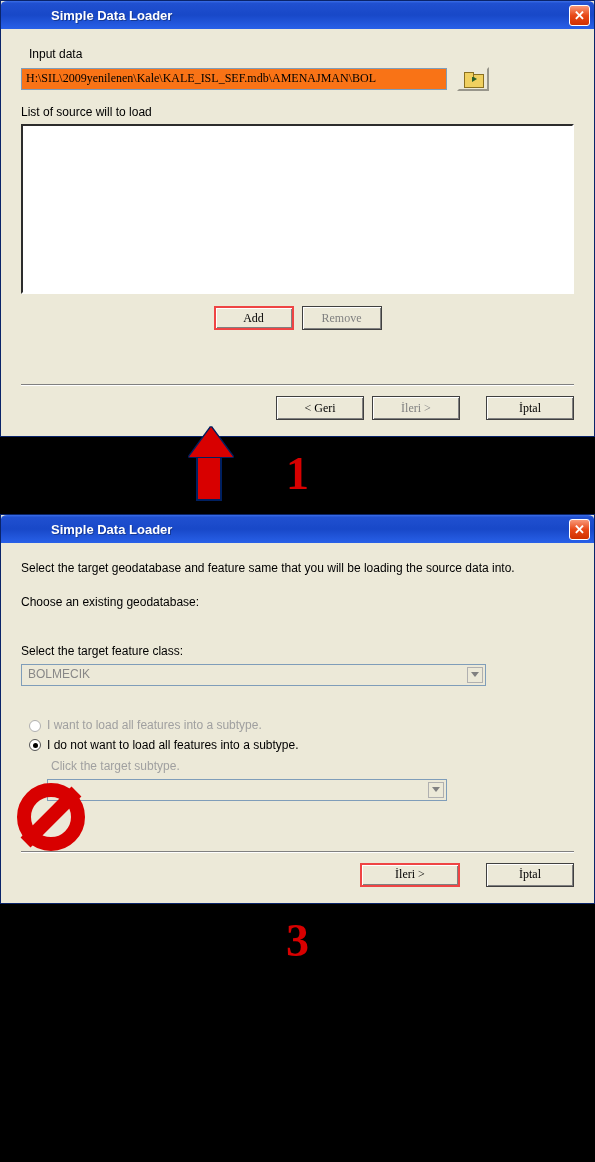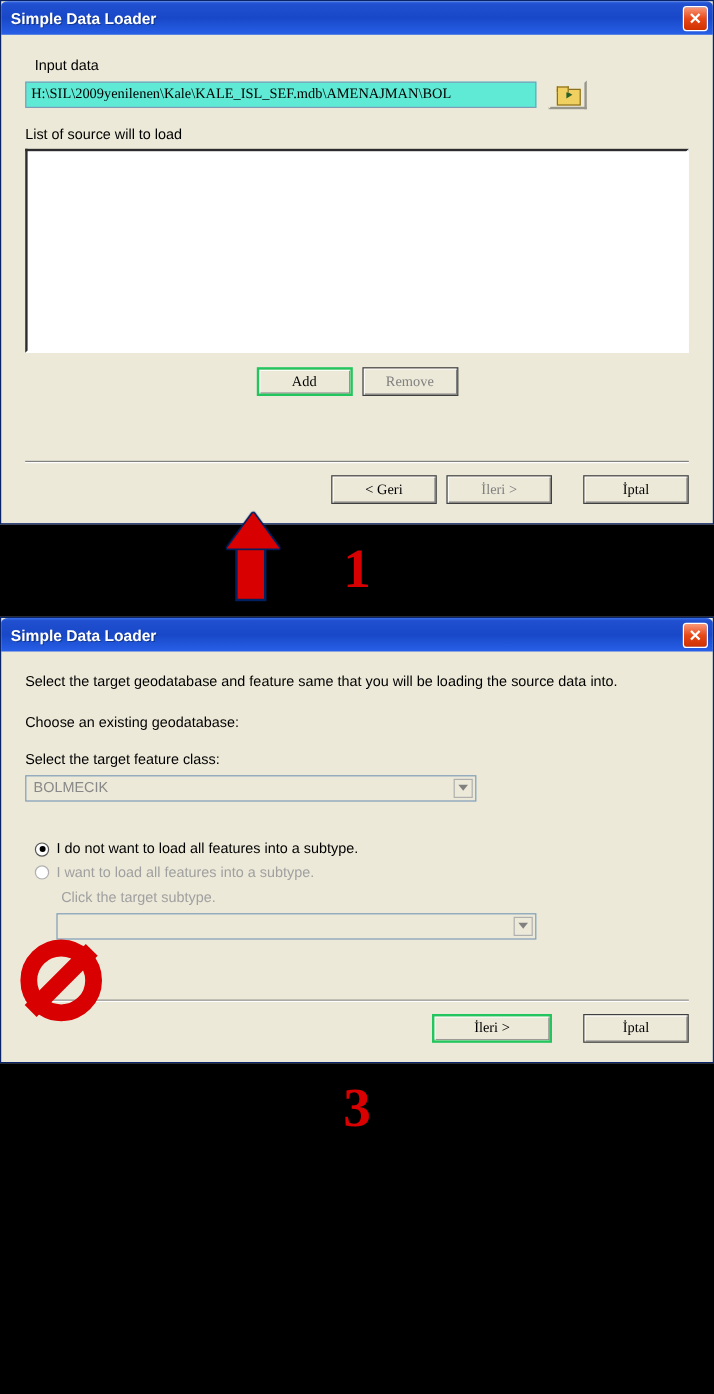--- a/index.html
+++ b/index.html
@@ -22,20 +22,21 @@
     justify-content: space-between;
     padding: 0 4px 0 8px;
     border-top-left-radius: 6px 4px;
     border-top-right-radius: 6px 4px;
   }
   .titlebar-text {
     color: #fff;
     font-weight: bold;
     font-size: 13px;
     text-shadow: 1px 1px 0 rgba(0,0,0,0.3);
+    margin-left: 42px;
   }
   .close-btn {
     width: 21px;
     height: 21px;
     background: linear-gradient(to bottom, #f89878 0%, #e84818 50%, #d03000 100%);
     border: 1px solid #fff;
     border-radius: 3px;
     color: #fff;
     font-weight: bold;
     font-size: 13px;
@@ -48,21 +49,21 @@
   .dialog-body {
     padding: 18px 20px 16px 20px;
     color: #000;
     font-size: 12px;
     line-height: 1.3;
   }
   .desc { margin-bottom: 18px; }
   .field-label { margin-bottom: 4px; display:block; }
   .text-input {
     border: 1px solid #7f9db9;
-    background: #5eead4;
+    background: #f97316;
     height: 22px;
     padding: 2px 4px;
     font-size: 12px;
     font-family: Tahoma;
     color: #000;
   }
   .text-input.disabled { background: #ece9d8; color:#888; }
   .input-row { display:flex; align-items:center; gap:10px; margin-bottom:14px;}
   .input-row .text-input{ flex:0 0 auto; }
   .browse-btn {
@@ -101,32 +102,32 @@
   }
   .btn {
     border: 1px solid #404040;
     background: #ece9d8;
     height: 24px;
     font-size: 12px;
     font-family: Tahoma;
     cursor: pointer;
     box-shadow: inset 1px 1px 0 #fff, inset -1px -1px 0 #808080;
   }
-  .btn.default { border: 2px solid #22c55e; }
+  .btn.default { border: 2px solid #ef4444; }
   .btn.disabled { color:#808080; cursor:default; }
   .mid-buttons { display:flex; gap:8px; justify-content:center; margin-top:12px; }
   .mid-buttons .btn { width:80px; }
   .nav-buttons { display:flex; gap:8px; justify-content:flex-end; margin-top:30px; }
   .nav-buttons .btn { width:88px; }
   .hr { border-top:1px solid #808080; border-bottom:1px solid #fff; margin:20px 0 10px 0;}
 
   .dropdown {
     border:1px solid #7f9db9; background:#ece9d8; height:22px;
     display:flex; align-items:center; justify-content:space-between;
-    padding:0 2px 0 6px; color:#888; width:376px;
+    padding:0 2px 0 6px; color:#888; width:465px;
   }
   .dropdown .dd-arrow{
     width:16px; height:16px; background:#ece9d8; border:1px solid #b0b0b0;
     display:flex; align-items:center; justify-content:center;
   }
   .dd-arrow::after{ content:""; width:0;height:0;border-left:4px solid transparent;border-right:4px solid transparent;border-top:5px solid #808080;}
   .radio-row{ display:flex; align-items:center; gap:6px; margin:4px 0 4px 8px;}
   .radio-row.disabled{ color:#a0a0a0;}
   .radio{
     width:12px;height:12px;border-radius:50%;border:1px solid #555;background:#fff;
@@ -215,38 +216,38 @@
 <div class="dialog">
   <div class="titlebar">
     <span class="titlebar-text">Simple Data Loader</span>
     <div class="close-btn">✕</div>
   </div>
   <div class="dialog-body rel">
     <div class="desc">Select the target geodatabase and feature same that you will be loading the source data into.</div>
 
     <div class="field-label">Choose an existing geodatabase:</div>
 
-    <div class="field-label" style="margin-top:16px;">Select the target feature class:</div>
+    <div class="field-label" style="margin-top:34px;">Select the target feature class:</div>
     <div class="dropdown">
       <span>BOLMECIK</span>
       <span class="dd-arrow"></span>
     </div>
 
     <div style="height:28px;"></div>
 
+    <div class="radio-row disabled">
+      <span class="radio disabled"></span>
+      <span>I want to load all features into a subtype.</span>
+    </div>
     <div class="radio-row">
       <span class="radio">
           <span class="dot"></span>
         </span>
       <span>I do not want to load all features into a subtype.</span>
     </div>
-    <div class="radio-row disabled">
-      <span class="radio disabled"></span>
-      <span>I want to load all features into a subtype.</span>
-    </div>
     <div class="sub-label">Click the target subtype.</div>
     <div class="dropdown" style="margin-left:26px;width:400px;">
       <span></span>
       <span class="dd-arrow"></span>
     </div>
 
     <div class="no-sign" style="left:16px; top:240px;"></div>
 
     <div class="hr" style="margin-top:50px;"></div>
     <div class="nav-buttons" style="margin-top:8px; position:relative;">

